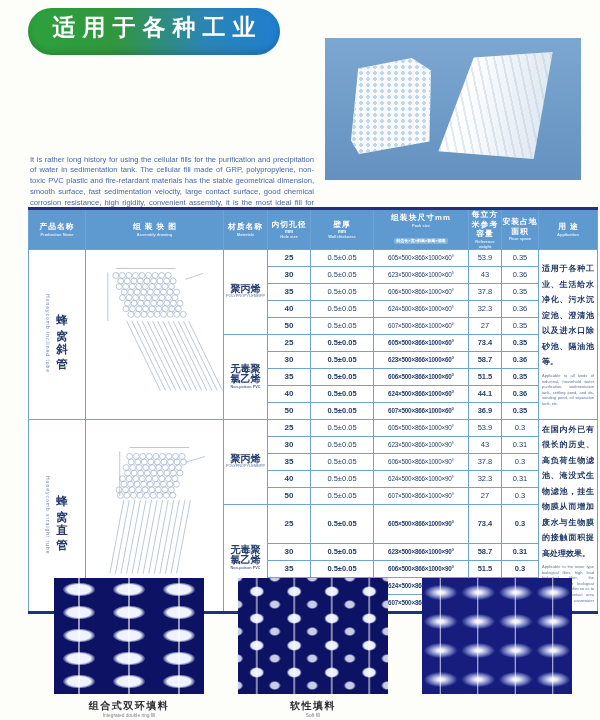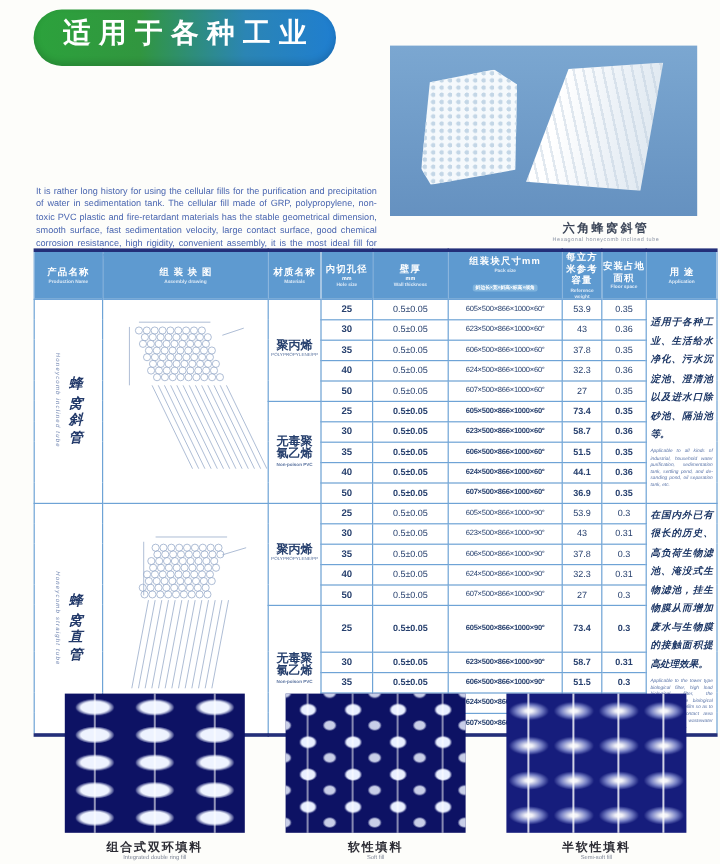--- a/index.html
+++ b/index.html
@@ -45,21 +45,21 @@
   .th-unit{font-size:4.5px;display:block;line-height:5px;}
   .th-en{font-size:4px;display:block;line-height:5px;color:#dce9f6;}
   .th-sub{display:inline-block;background:#7fb3dd;border-radius:2px;font-size:4px;line-height:6px;
     padding:0 2px;color:#fff;margin-top:1px;max-width:92px;white-space:nowrap;}
   table.spec tbody td{height:16px;text-align:center;color:#27406e;background:#fff;}
   tr.hl td{background:#b4ddf0;font-weight:bold;}
   td.c0{font-size:8px;font-weight:bold;}
   td.c1{font-size:7.5px;}
   td.c2{font-size:6.3px;letter-spacing:-0.2px;}
   td.c3,td.c4{font-size:7.5px;}
-  td.c-prod,td.c-draw,td.c-app{background:#fff !important;font-weight:normal !important;font-style:italic;}
+  td.c-prod,td.c-draw,td.c-app{background:#fff !important;font-weight:normal !important;}
   .prod-wrap{display:flex;justify-content:center;align-items:center;gap:3px;height:100%;}
   .prod-en{writing-mode:vertical-rl;font-size:5px;color:#7387b2;letter-spacing:1px;}
   .prod-cn{writing-mode:vertical-rl;font-size:11.5px;font-weight:bold;color:#233a6a;letter-spacing:15px;}
   td.c-draw{vertical-align:middle;}
   .draw-svg{width:100%;height:152px;display:block;}
   td.c-mat{vertical-align:middle;}
   .mat-cn{font-size:10px;font-weight:bold;color:#27406e;line-height:10.5px;padding:0 2px;}
   .mat-en{font-size:3.8px;color:#58719e;line-height:5px;}
   td.c-app{vertical-align:middle;padding:2px 3px !important;text-align:left;}
   .app-cn{font-size:8px;line-height:15.5px;color:#1d3766;font-weight:bold;text-align:justify;}
@@ -99,24 +99,20 @@
 
   <div class="title-pill">
     <div class="title-cn">适用于各种工业</div>
   </div>
 
   <p class="intro-en">It is rather long history for using the cellular fills for the purification and precipitation of water in sedimentation tank. The cellular fill made of GRP, polypropylene, non-toxic PVC plastic and fire-retardant materials has the stable geometrical dimension, smooth surface, fast sedimentation velocity, large contact surface, good chemical corrosion resistance, high rigidity, convenient assembly, it is the most ideal fill for mechanical stirring tank.</p>
 
   <div class="photo-top">
     <div class="ht-block-a"></div>
     <div class="ht-block-b"></div>
-  </div>
-  <div class="caption-top">
-    <div class="cap-cn">六角蜂窝斜管</div>
-    <div class="cap-en">Hexagonal honeycomb inclined tube</div>
   </div>
 
   <table class="spec">
     <colgroup>
       <col style="width:57px">
         <col style="width:138px">
         <col style="width:44px">
       <col style="width:43px">
         <col style="width:63px">
         <col style="width:95px">
@@ -540,18 +536,14 @@
   <div class="photo-card pc3"></div>
 
   <div class="pc-caption cap1">
     <div class="cap-cn">组合式双环填料</div>
     <div class="cap-en">Integrated double ring fill</div>
   </div>
   <div class="pc-caption cap2">
     <div class="cap-cn">软性填料</div>
     <div class="cap-en">Soft fill</div>
   </div>
-  <div class="pc-caption cap3">
-    <div class="cap-cn">半软性填料</div>
-    <div class="cap-en">Semi-soft fill</div>
-  </div>
 
 </div>
 
 </body></html>

